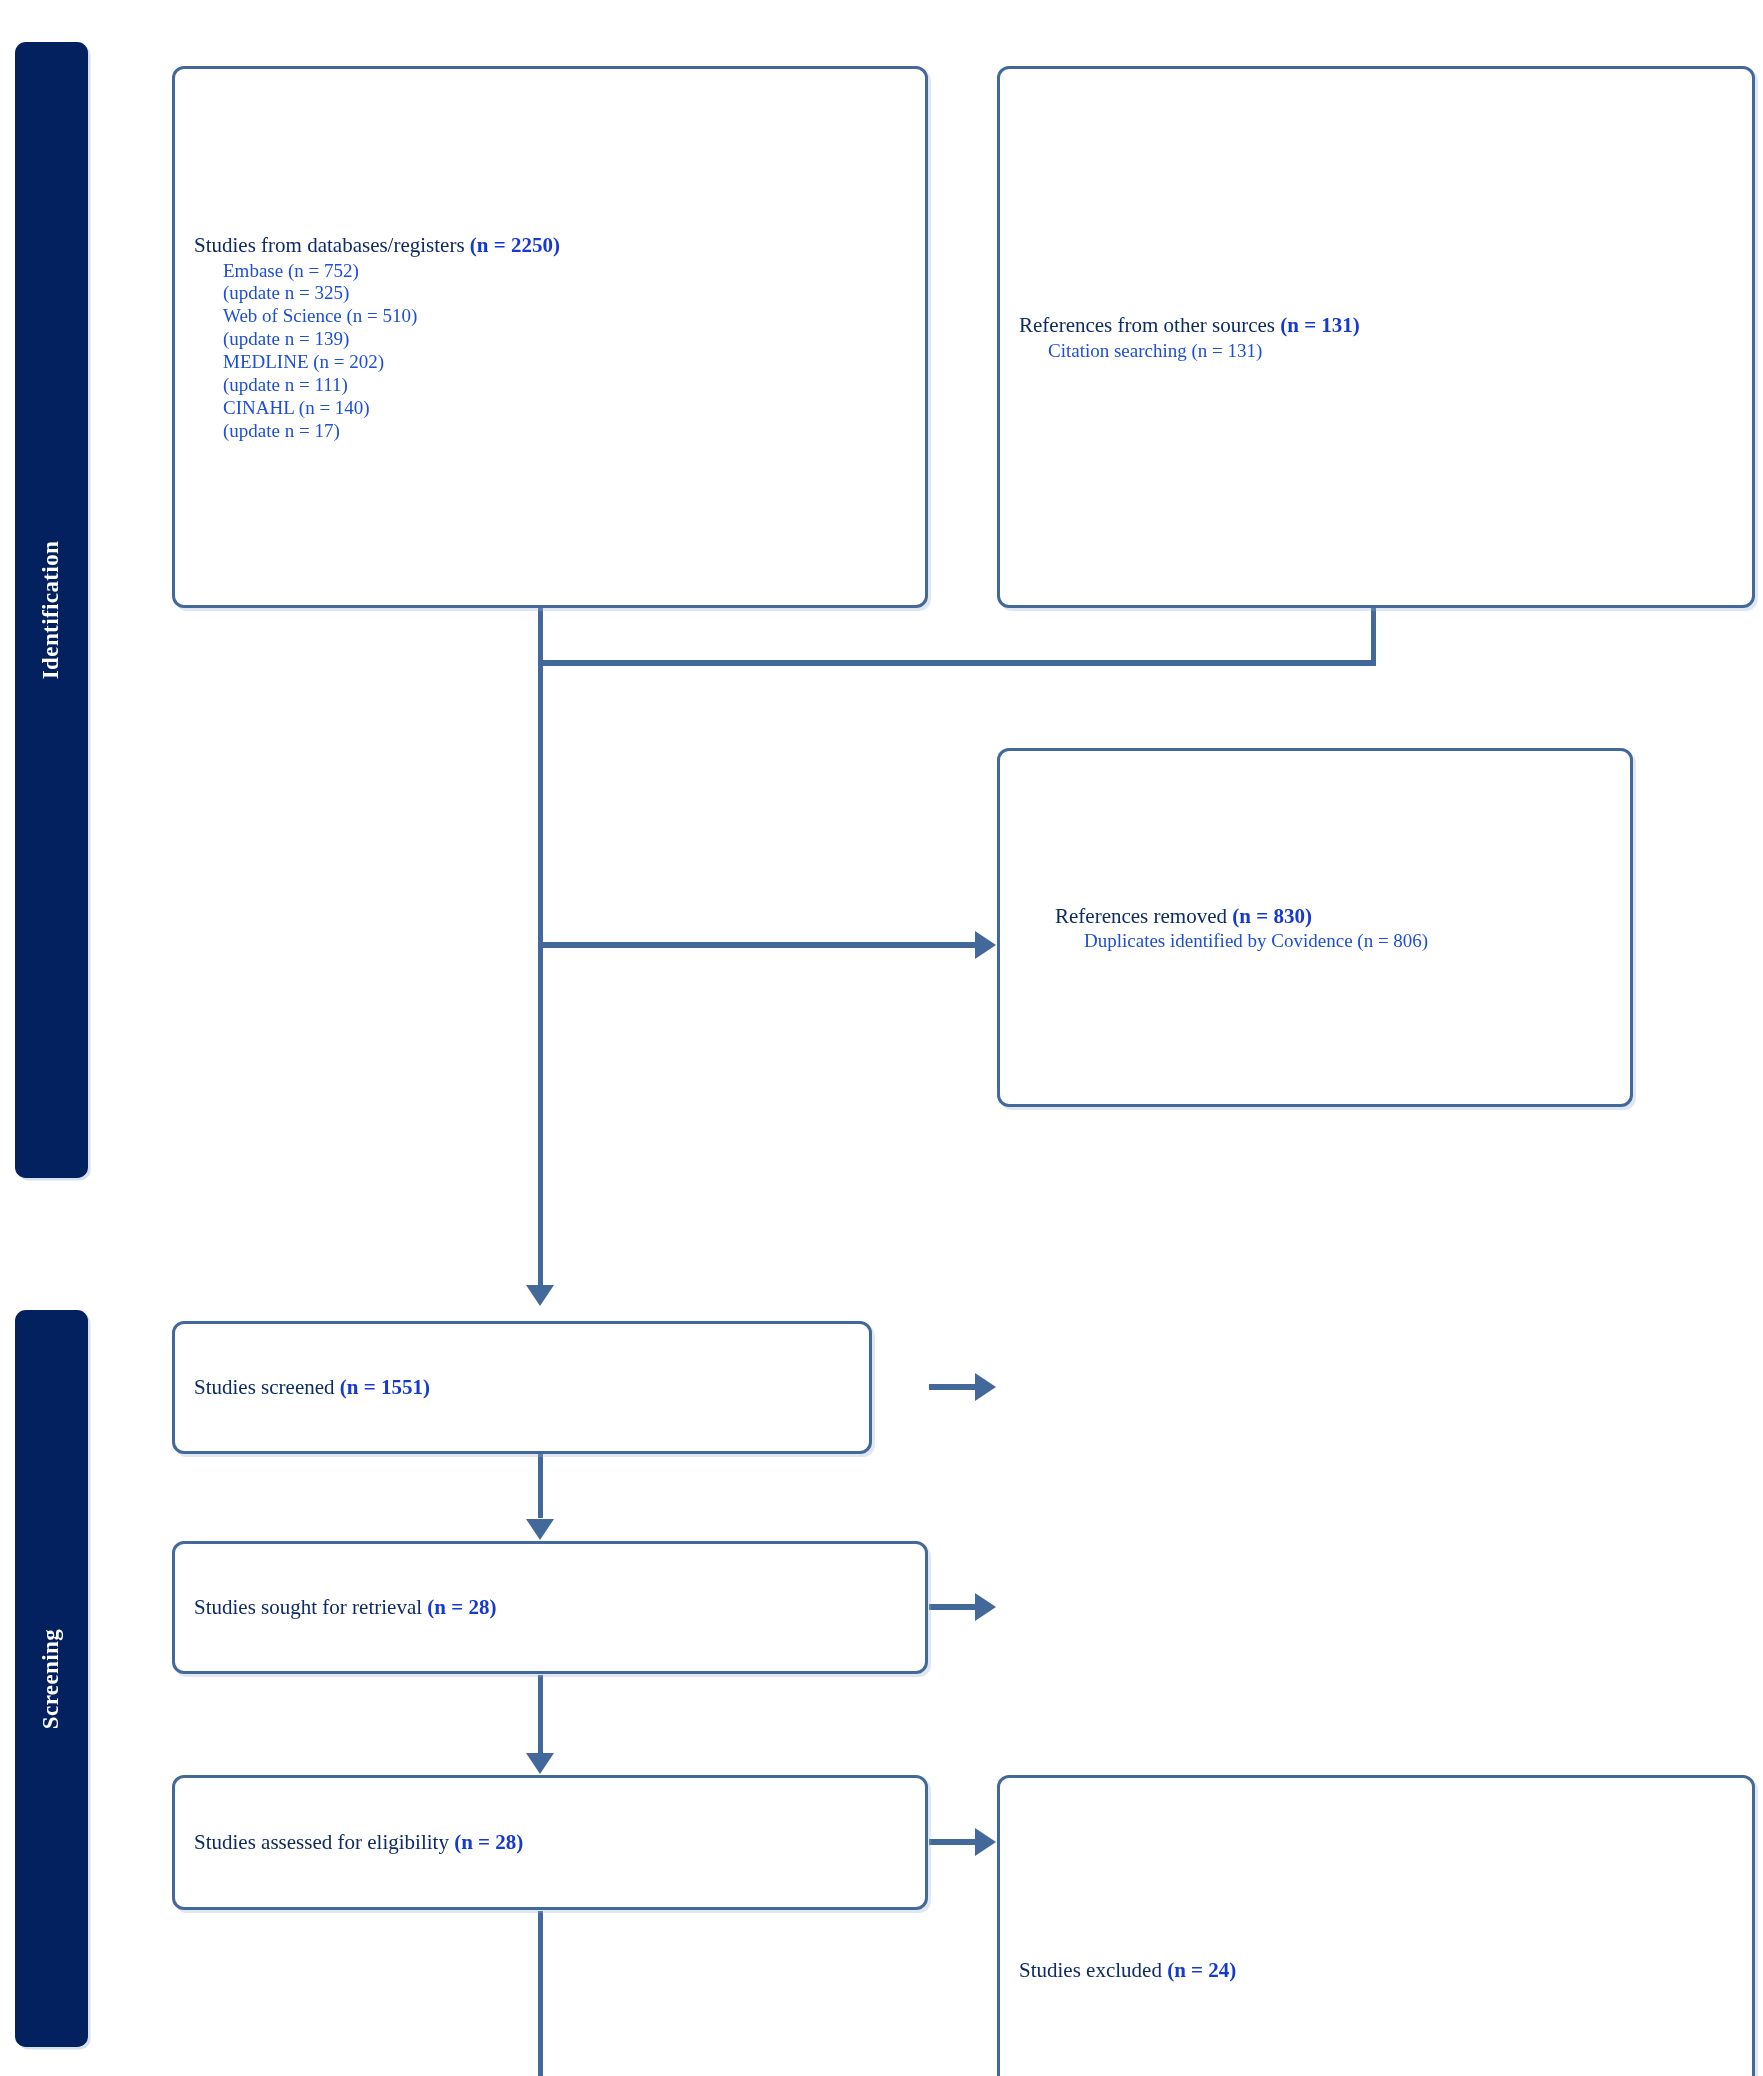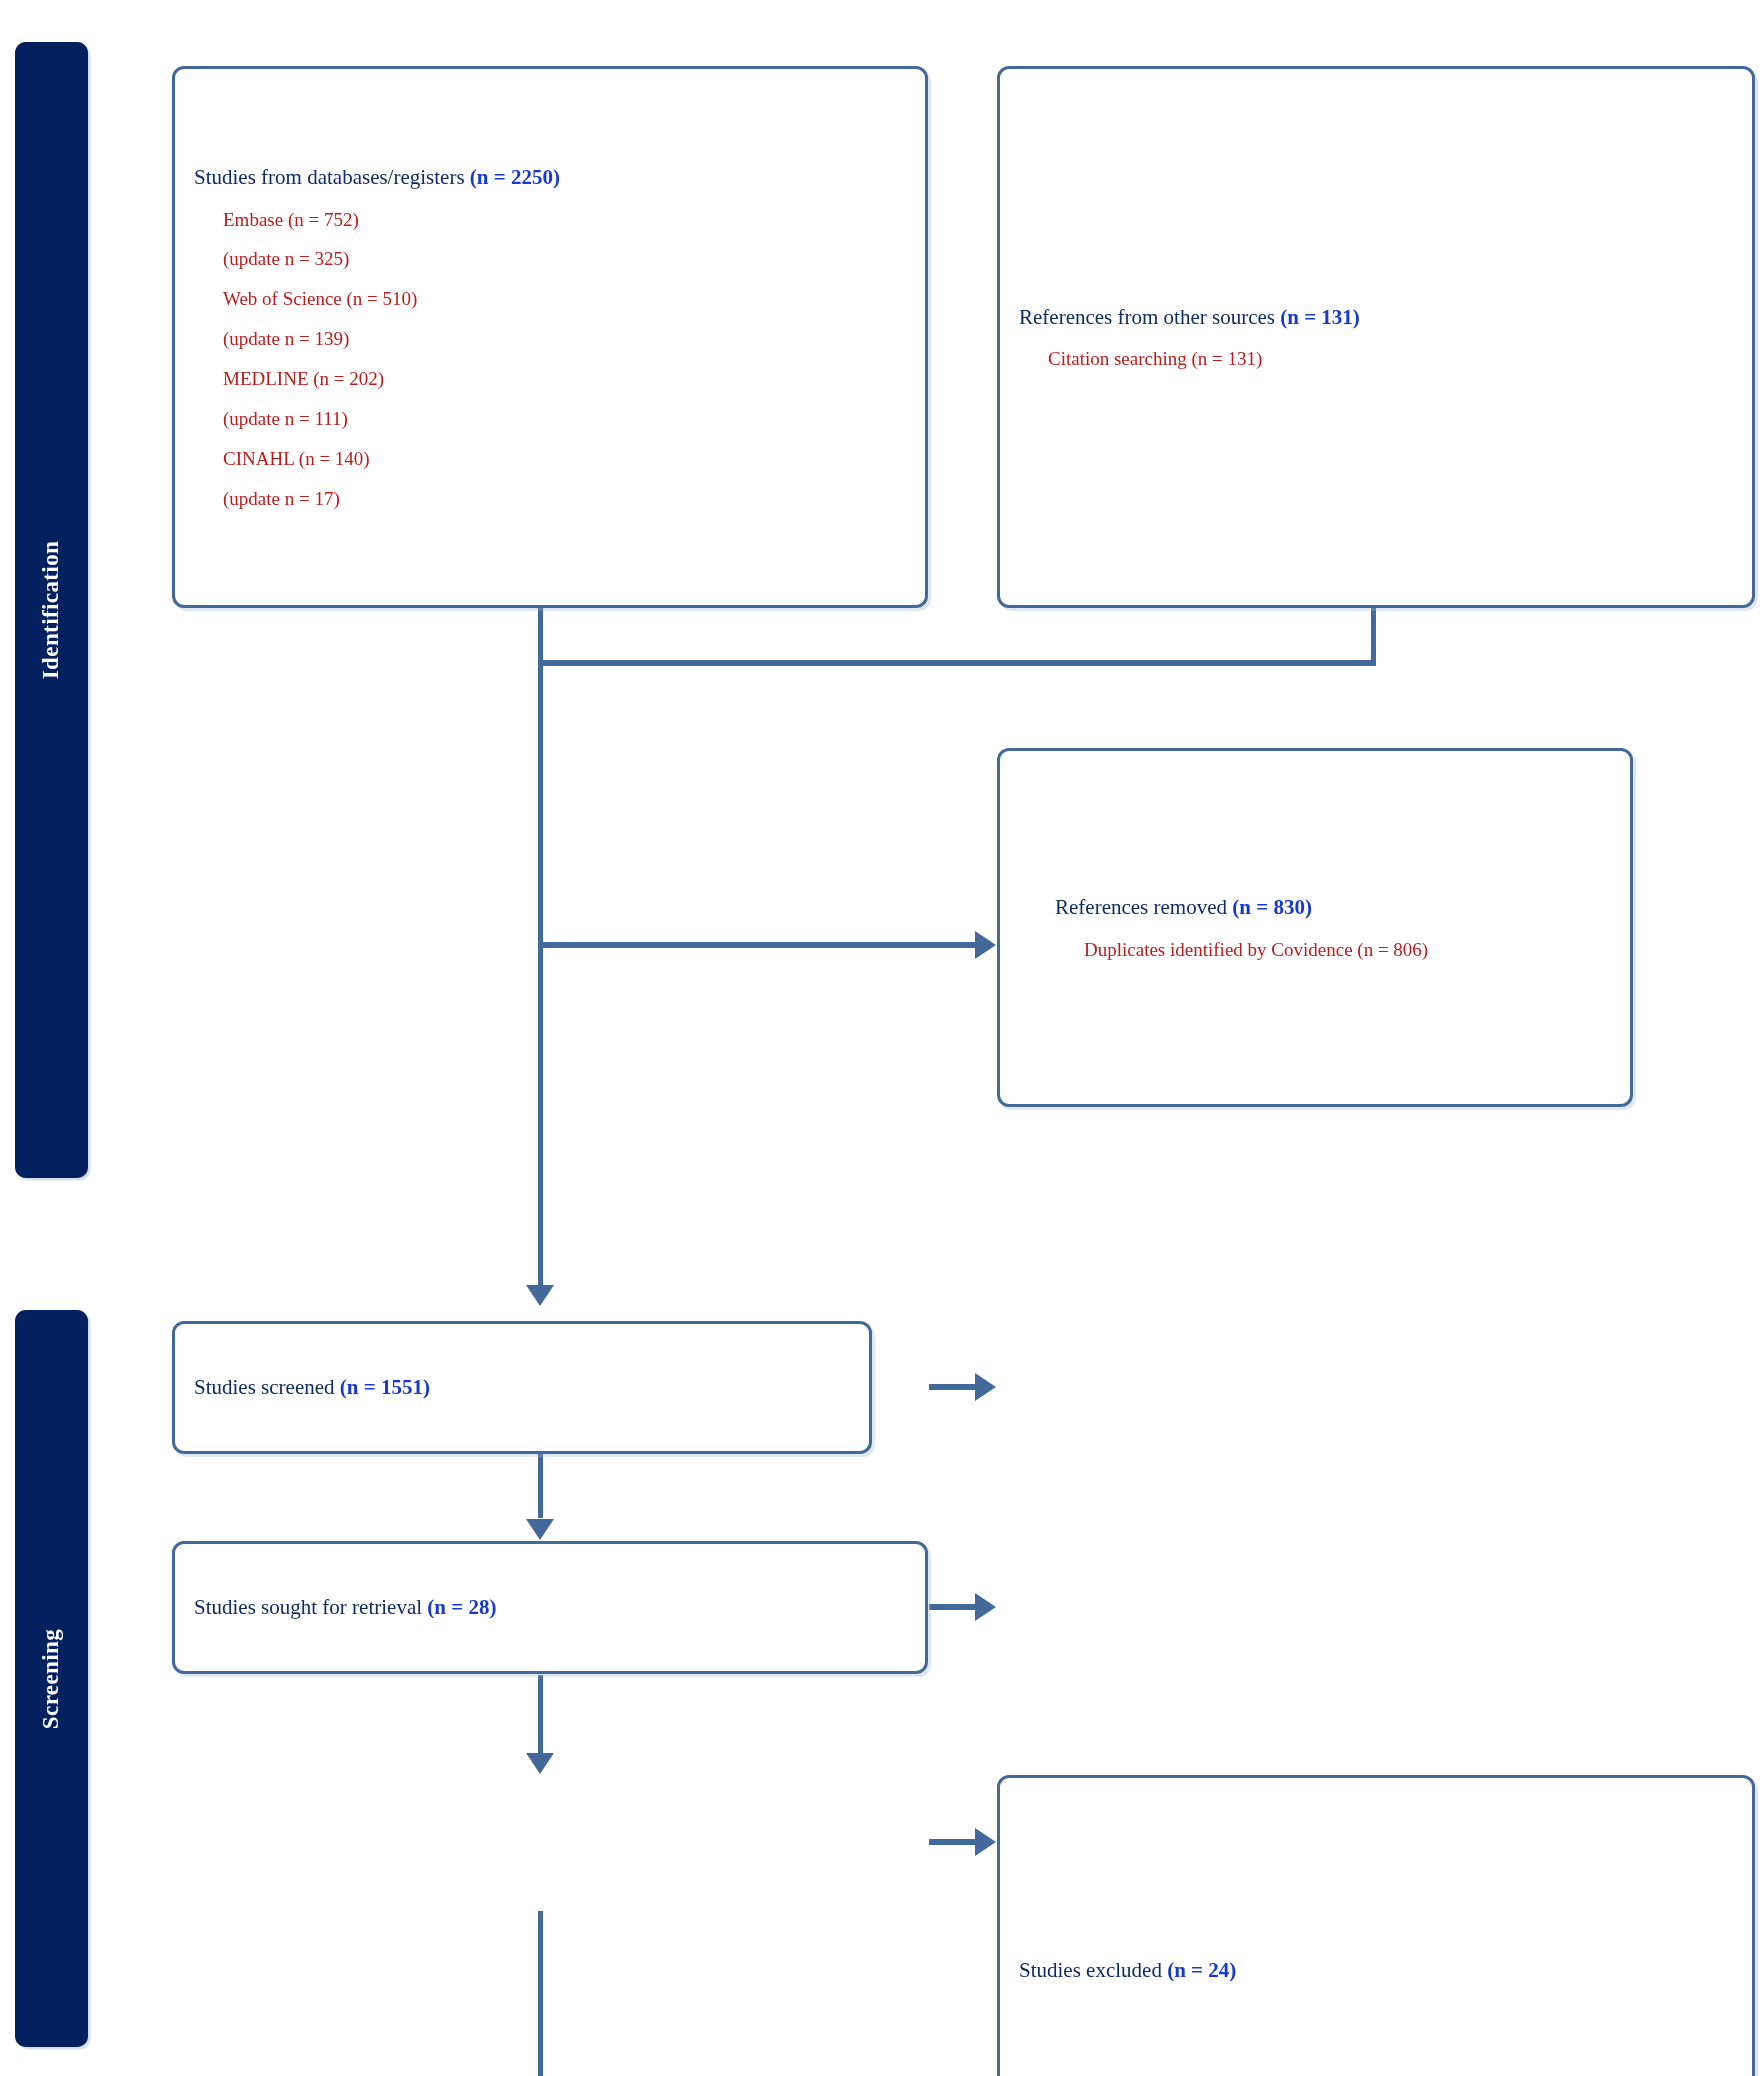--- a/index.html
+++ b/index.html
@@ -42,23 +42,23 @@
     line-height:1.25;
   }
   .node .head .count{color:#1639CF;font-weight:bold;}
   .node ul{
     list-style:none;
     margin:0;
     padding:0 0 0 19px;
   }
   .node ul li{
     font-size:19px;
-    color:#b91c1c;
+    color:#1d4ed8;
     padding-left:29px;
-    margin-top:19px;
+    margin-top:2px;
     line-height:1.1;
     white-space:nowrap;
   }
 
   .conn{position:absolute;background:#43699B;}
   .arrow-down{
     position:absolute;
     width:0;height:0;
     border-left:14px solid transparent;
     border-right:14px solid transparent;
@@ -155,20 +155,25 @@
   </div>
 
 
   <div class="node" style="left:172px;top:1541px;width:756px;height:133px;">
     <div class="head">
       <span>Studies sought for retrieval </span><span class="count">(n = 28)</span>
     </div>
   </div>
 
 
+  <div class="node" style="left:172px;top:1775px;width:756px;height:135px;">
+    <div class="head">
+      <span>Studies assessed for eligibility </span><span class="count">(n = 28)</span>
+    </div>
+  </div>
 
   <div class="node" style="left:997px;top:1775px;width:758px;height:390px;">
     <div class="head">
       <span>Studies excluded </span><span class="count">(n = 24)</span>
     </div>
   </div>
 
 </div>
 
 

